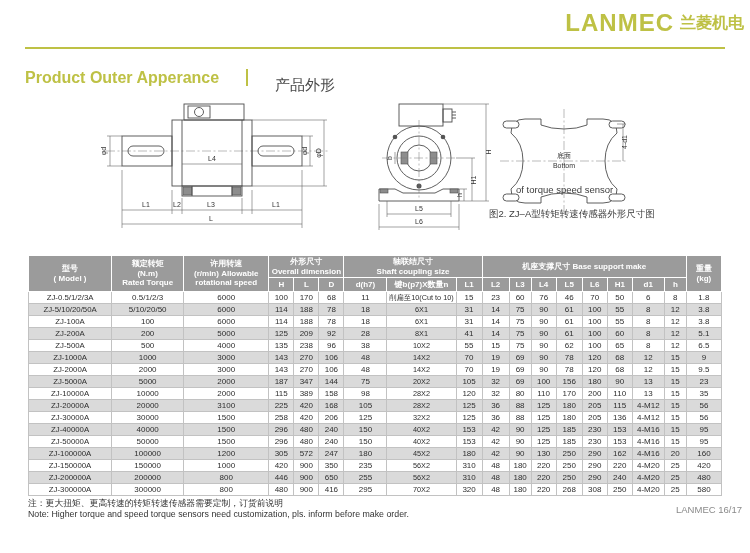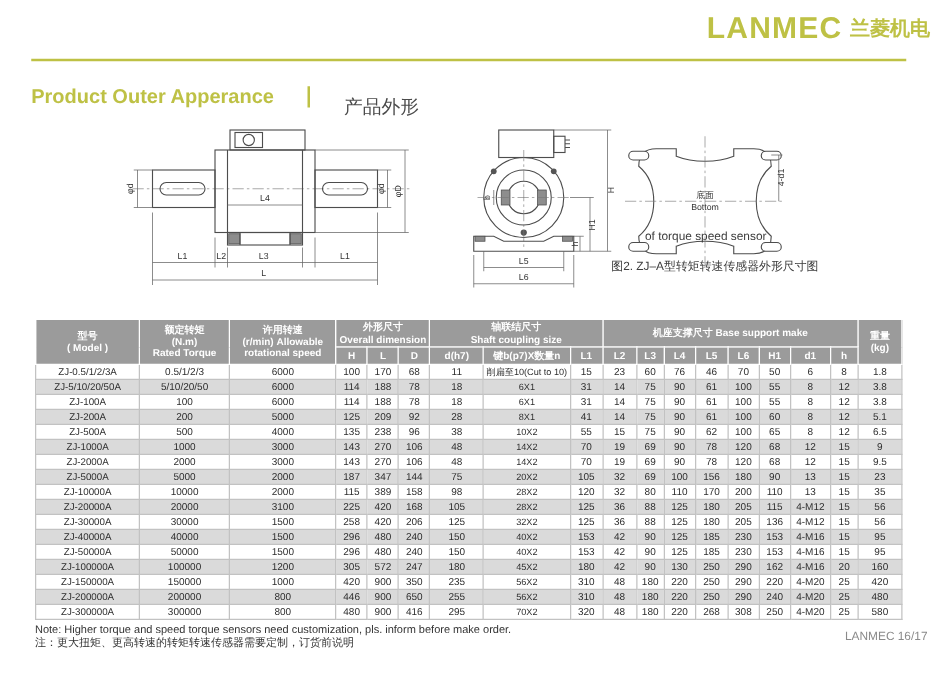--- a/index.html
+++ b/index.html
@@ -575,19 +575,19 @@
             <td>250</td>
             <td>4-M20</td>
             <td>25</td>
             <td>580</td>
           </tr>
         </tbody>
     </table>
   </div>
 
   <div class="note">
+    <div>注：更大扭矩、更高转速的转矩转速传感器需要定制，订货前说明</div>
     <div>Note: Higher torque and speed torque sensors need customization, pls. inform before make order.</div>
-    <div>注：更大扭矩、更高转速的转矩转速传感器需要定制，订货前说明</div>
   </div>
 
   <div class="footer">LANMEC 16/17</div>
 
 </div>
 
 </body></html>

